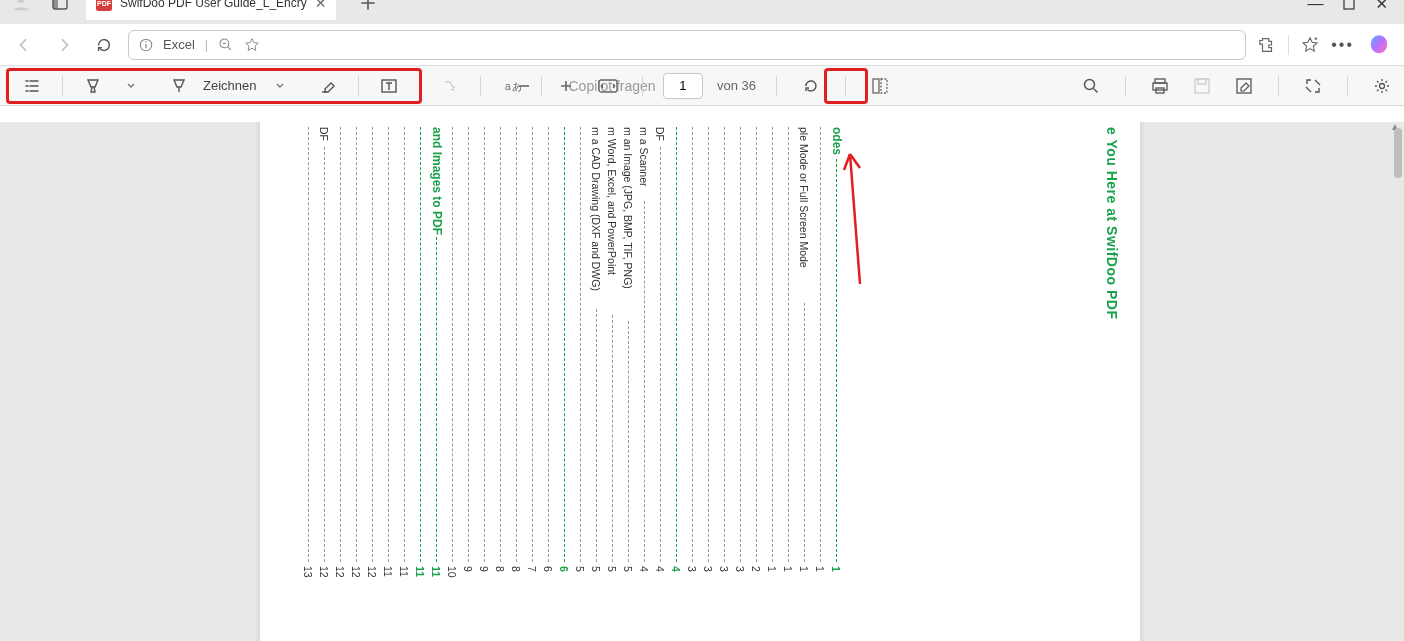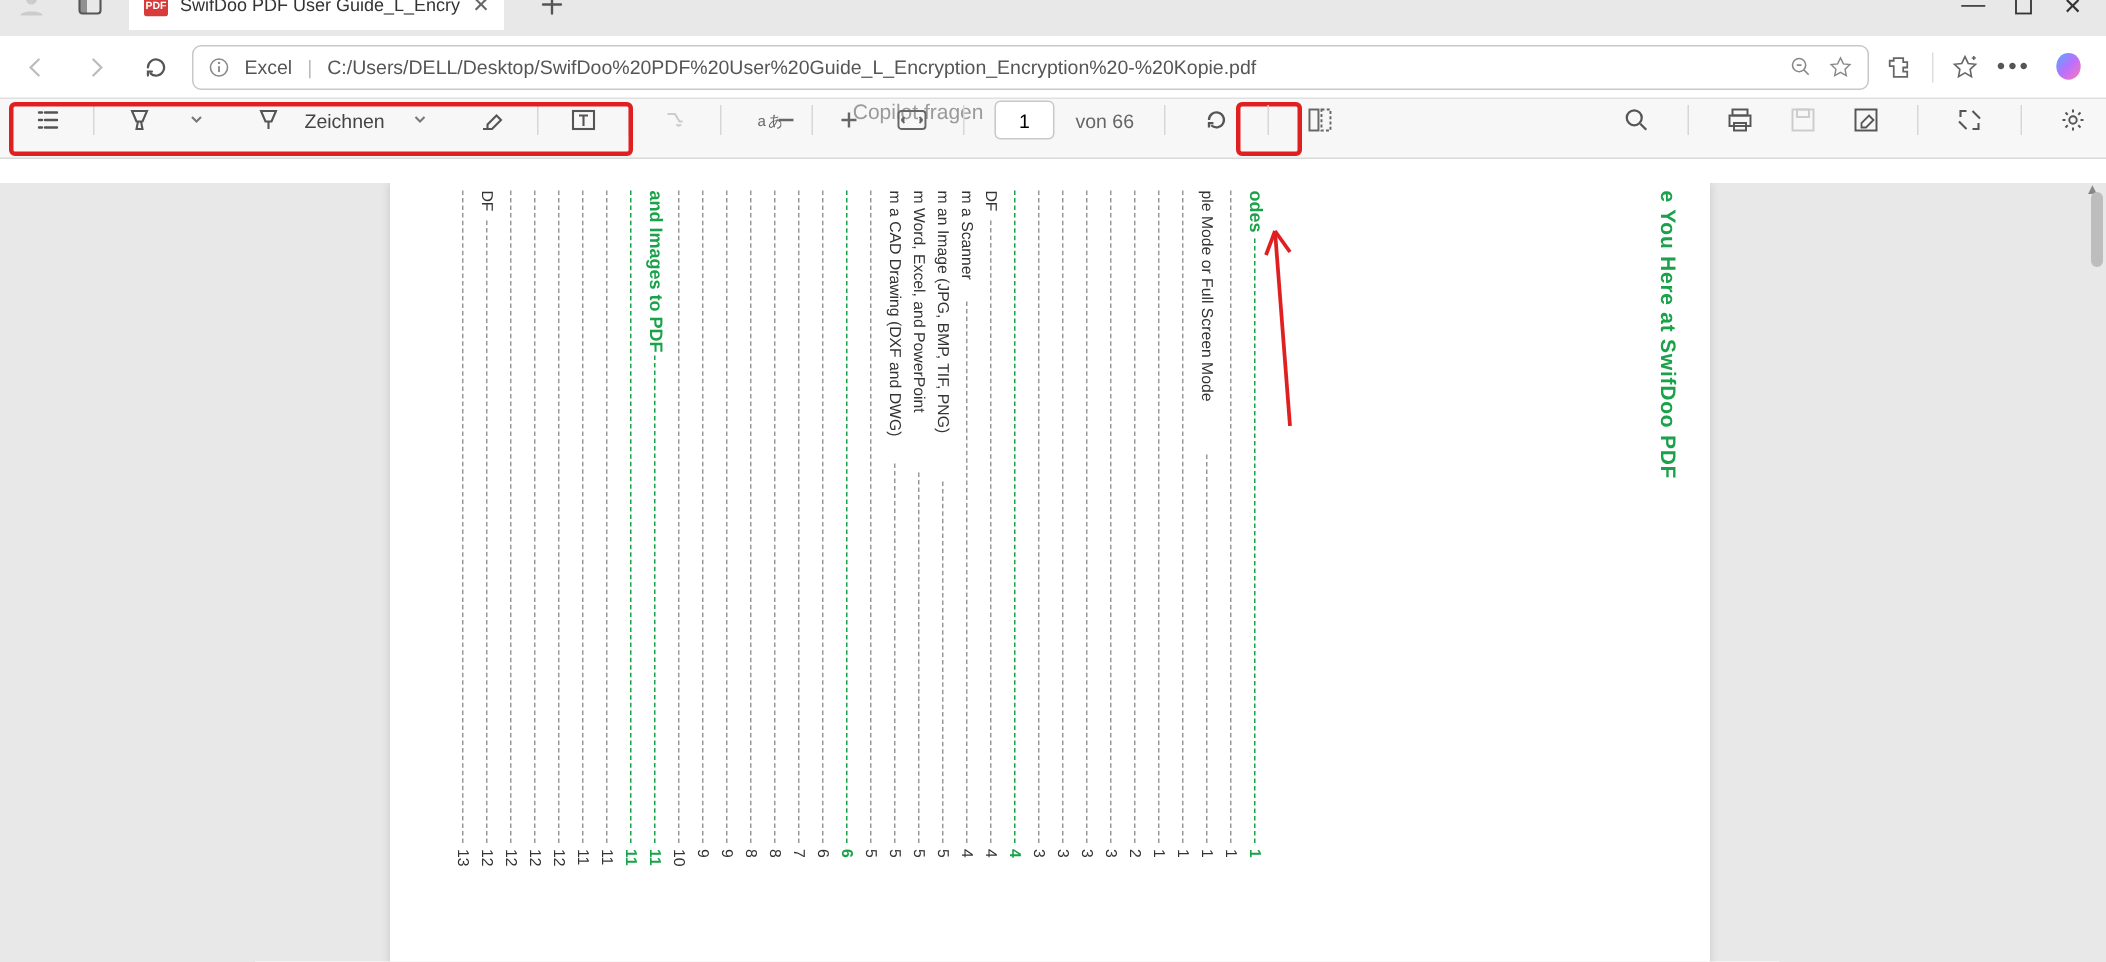--- a/index.html
+++ b/index.html
@@ -12,21 +12,21 @@
   .tl-right { margin-left:auto; display:flex; align-items:center; gap:20px; padding-right:16px; height:40px; }
   .addrbar { height:42px; background:#ffffff; display:flex; align-items:center; padding:0 8px; gap:8px; border-bottom:1px solid #e0e0e0; }
   .nav-btn { width:32px; height:32px; display:flex; align-items:center; justify-content:center; color:#888; }
   .nav-btn.enabled { color:#333; }
   .url-pill { flex:1; height:30px; border:1px solid #c8c8c8; border-radius:6px; display:flex; align-items:center; padding:0 10px; gap:10px; font-size:13px; color:#555; }
   .url-label { color:#555; }
   .url-sep { color:#bbb; }
   .url-text { color:#555; flex:1; white-space:nowrap; overflow:hidden; }
   .addr-icons { display:flex; align-items:center; gap:12px; padding:0 4px; }
   .addr-sep { width:1px; height:20px; background:#ddd; }
-  .pdfbar { height:40px; background:#f7f7f7; border-bottom:1px solid #d9d9d9; display:flex; align-items:flex-start; padding:0 8px; position:relative;}
+  .pdfbar { height:40px; background:#f7f7f7; border-bottom:1px solid #d9d9d9; display:flex; align-items:center; padding:0 8px; position:relative;}
   .redbox { position:absolute; border:3px solid #e02020; border-radius:4px; pointer-events:none; }
   .redbox.r1 { left:6px; top:2px; width:416px; height:36px; }
   .redbox.r2 { left:824px; top:2px; width:44px; height:36px; }
   .tool-group { display:flex; align-items:center; gap:10px; }
   .vdiv { width:1px; height:20px; background:#d7d7d7; margin:0 6px; }
   .tbtn { width:28px; height:28px; display:flex; align-items:center; justify-content:center; color:#555; }
   .tbtn.dim { color:#bbb; }
   .draw-label { font-size:13px; color:#444; }
   .copilot-ask { font-size:14px; color:#9a9a9a; margin-left:20px; }
   .center-tools { position:absolute; left:50%; transform:translateX(-50%); display:flex; align-items:center; gap:14px; }
@@ -109,21 +109,20 @@
       </svg>
     </div>
   <div class="url-pill">
     <svg width="14" height="14" viewBox="0 0 16 16">
         <circle cx="8" cy="8" r="6.5" fill="none" stroke="#888" stroke-width="1.2"></circle>
         <rect x="7.3" y="7" width="1.4" height="4.5" fill="#888"></rect>
         <circle cx="8" cy="4.5" r="0.9" fill="#888"></circle>
       </svg>
     <span class="url-label">Excel</span>
     <span class="url-sep">|</span>
-    <span class="url-text">C:/Users/DELL/Desktop/SwifDoo%20PDF%20User%20Guide_L_Encryption_Encryption%20-%20Kopie.pdf</span>
     <svg width="16" height="16" viewBox="0 0 20 20">
         <circle cx="8" cy="8" r="5.5" fill="none" stroke="#888" stroke-width="1.3"></circle>
         <path d="M12 12l4 4" stroke="#888" stroke-width="1.3"></path>
         <path d="M6 8h4" stroke="#888" stroke-width="1.3"></path>
       </svg>
     <svg width="16" height="16" viewBox="0 0 20 20">
         <path d="M10 2l2.4 5 5.4.6-4 3.8 1 5.4L10 14l-4.8 2.8 1-5.4-4-3.8 5.4-.6z" fill="none" stroke="#888" stroke-width="1.2"></path>
       </svg>
   </div>
   <div class="addr-icons">
@@ -229,21 +228,21 @@
         </svg>
       </div>
     <div class="tbtn">
         <svg width="20" height="14" viewBox="0 0 20 14">
           <rect x="1" y="1" width="18" height="12" rx="2" fill="none" stroke="#666" stroke-width="1.3"></rect>
           <path d="M5 7H3m0 0l2-2m-2 2l2 2M15 7h2m0 0l-2-2m2 2l-2 2" stroke="#666" stroke-width="1.2"></path>
         </svg>
       </div>
     <div class="vdiv"></div>
     <input class="page-input" value="1" style="">
-    <span class="page-of">von 66</span>
+    <span class="page-of">von 36</span>
     <div class="vdiv"></div>
     <div class="tbtn">
         <svg width="18" height="18" viewBox="0 0 18 18">
           <path d="M4 9a5 5 0 1 1 1.5 3.5" fill="none" stroke="#555" stroke-width="1.5"></path>
           <path d="M4 14v-3h3" fill="none" stroke="#555" stroke-width="1.5"></path>
         </svg>
       </div>
     <div class="vdiv"></div>
     <div class="tbtn">
         <svg width="18" height="18" viewBox="0 0 18 18">

